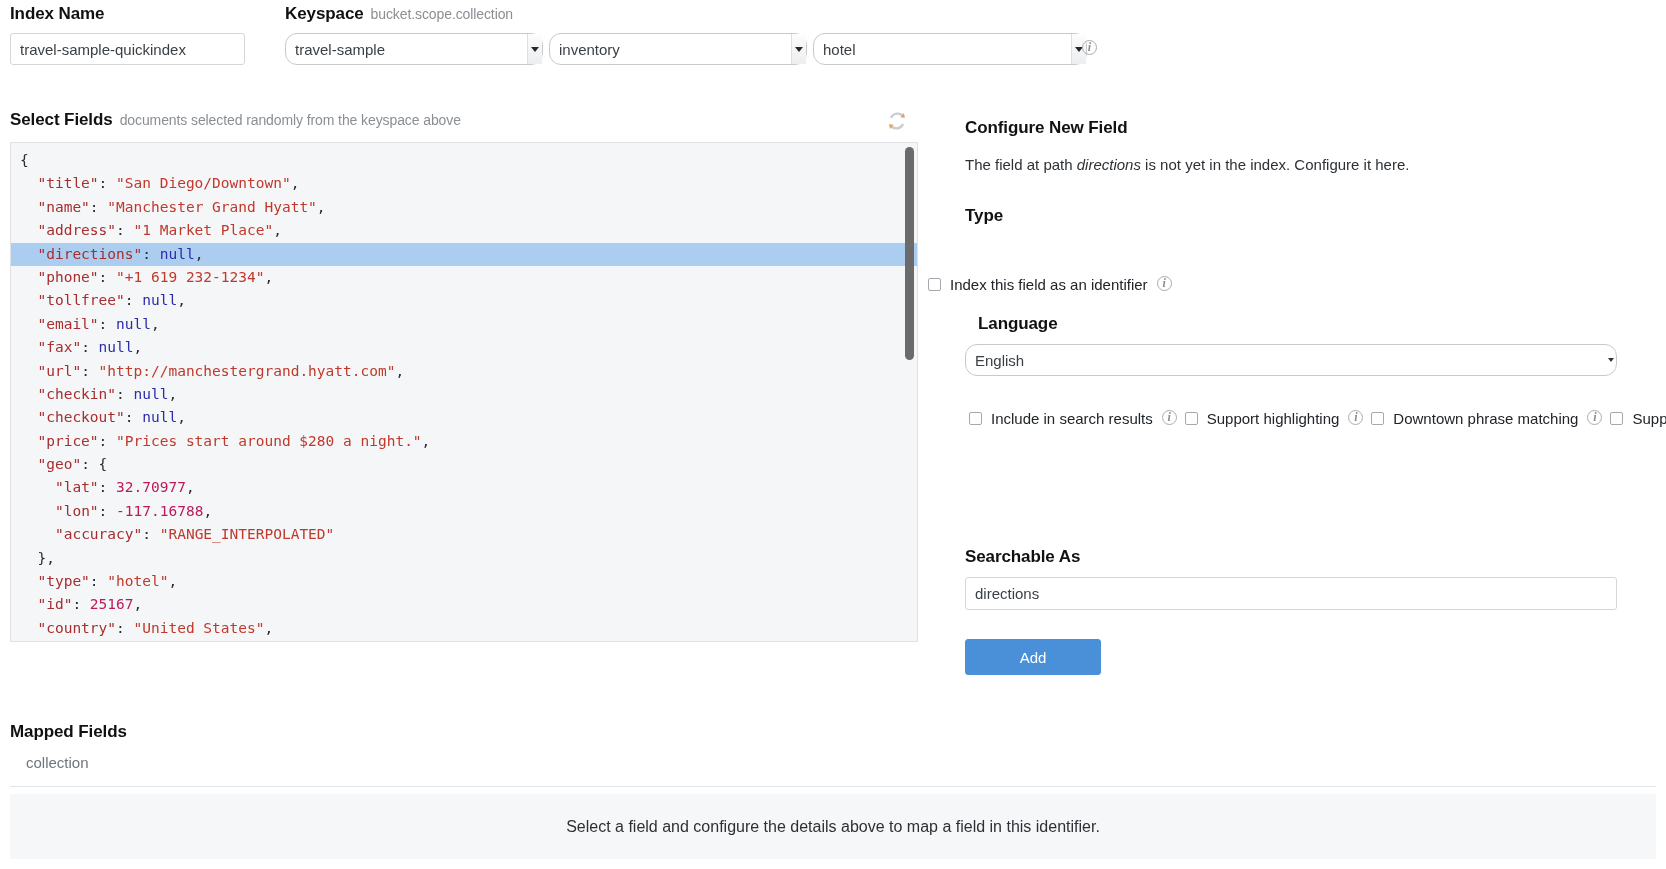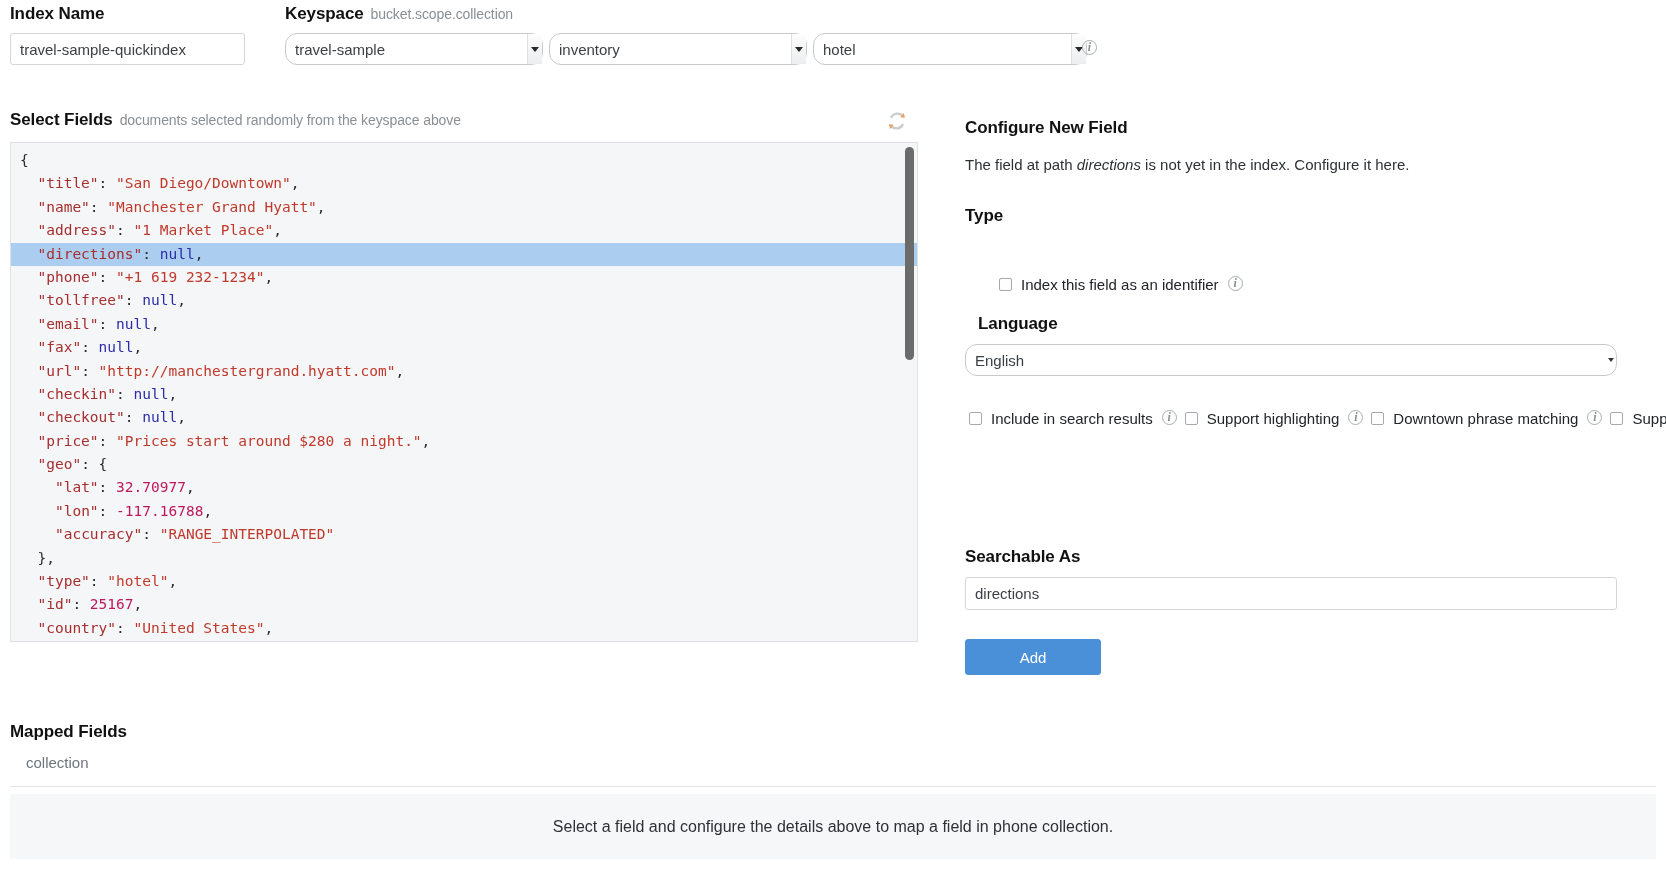--- a/index.html
+++ b/index.html
@@ -170,21 +170,21 @@
     position: absolute; left: 965px; top: 156px;
     font-size: 15px; color: #2d3135;
     white-space: nowrap;
   }
   #cfg-desc i { font-style: italic; }
 
   #type-label  { position: absolute; left: 965px; top: 206px; }
   #type-select { position: absolute; left: 965px; top: 220px; width: 652px; }
 
   #identifier-row {
-    position: absolute; left: 999px; top: 276px;
+    position: absolute; left: 928px; top: 276px;
     display: flex; align-items: center; gap: 9px;
     font-size: 15px; color: #212529;
   }
 
   #lang-label  { position: absolute; left: 965px; top: 314px; margin-left: 13px; }
   #lang-select { position: absolute; left: 965px; top: 344px; width: 652px; }
 
   #opts {
     position: absolute; left: 969px; top: 410px;
     display: flex; flex-direction: row; gap: 8px;
@@ -327,15 +327,15 @@
   </div>
 
   <div class="hdr" id="searchable-label">Searchable As</div>
   <input class="txt-input" id="searchable-input" type="text" value="directions" style="">
 
   <button id="add-button">Add</button>
 
   <div class="hdr" id="mapped-title">Mapped Fields</div>
   <div id="mapped-item">collection</div>
   <div id="mapped-divider"></div>
-  <div id="empty-banner">Select a field and configure the details above to map a field in phone collection.</div>
+  <div id="empty-banner">Select a field and configure the details above to map a field in this identifier.</div>
 
 </div>
 
 </body></html>

